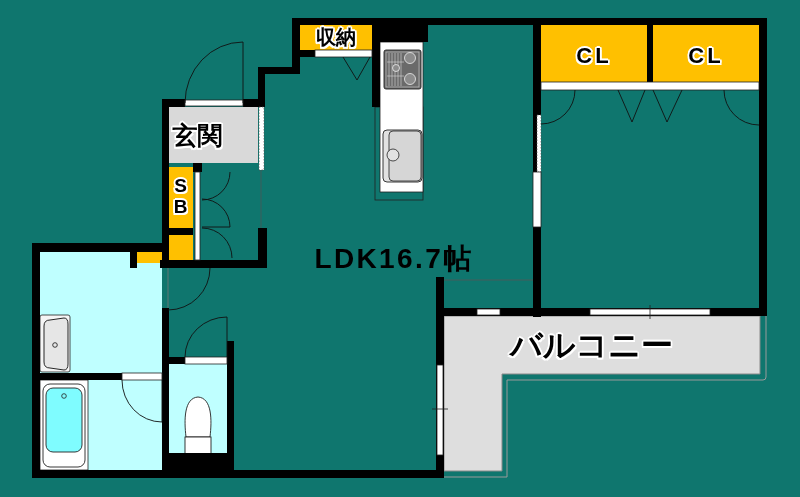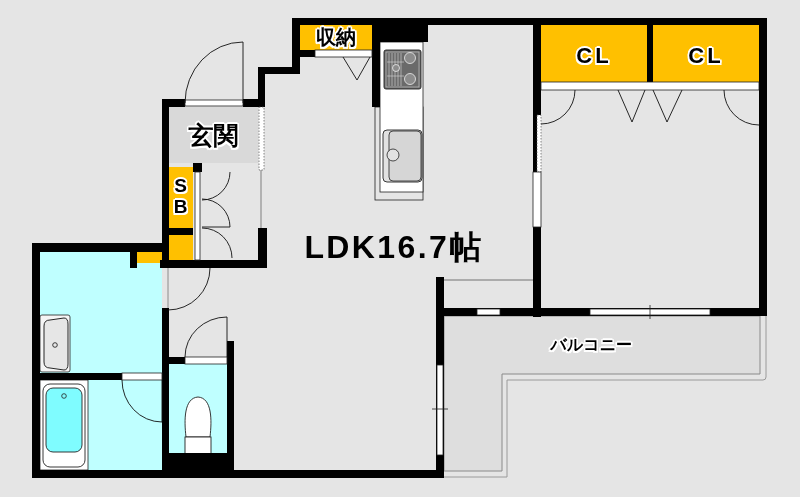--- a/index.html
+++ b/index.html
@@ -1,20 +1,20 @@
 <!DOCTYPE html>
 <html><head>
   <meta charset="utf-8">
   <style>
     html, body { margin: 0; padding: 0; background: #ffffff; }
     #plan {
       position: relative;
       width: 800px;
       height: 497px;
-      background: #e5e5e5;
+      background: #0f766e;
       overflow: hidden;
     }
     #plan svg { position: absolute; left: 0; top: 0; }
     .lbl {
       position: absolute;
       font-family: "Liberation Sans", "DejaVu Sans", sans-serif;
       color: #000000;
       white-space: nowrap;
       text-align: center;
       font-weight: bold;
@@ -162,25 +162,25 @@
       <path class="swing" d="M230,172 A28,28 0 0 1 202,200 M202,199 A28,28 0 0 1 230,227 M202,227 L230,227 M202,228 A30,30 0 0 1 232,258"></path>
       <path class="swing" d="M541,124 A34,34 0 0 0 575,90"></path>
       <path class="swing" d="M724,90 A35,35 0 0 0 759,125"></path>
       <polyline class="swing" points="618,90 632,122 645,90"></polyline>
       <polyline class="swing" points="653,90 667,122 682,90"></polyline>
     </g>
   </svg>
 
   <div class="lbl outlined" style="left:300px;top:25px;width:72px;height:25px;line-height:25px;font-size:20px;">収納</div>
 
-  <div class="lbl outlined" style="left:169px;top:119px;width:89px;height:32px;line-height:32px;font-size:25px;">玄関</div>
+  <div class="lbl outlined" style="left:153px;top:119px;width:89px;height:32px;line-height:32px;font-size:25px;">玄関</div>
 
   <div class="lbl outlined" style="left:168px;top:176px;width:25px;height:20px;line-height:20px;font-size:19px;">S</div>
   <div class="lbl outlined" style="left:168px;top:197px;width:25px;height:20px;line-height:20px;font-size:19px;">B</div>
 
-  <div class="lbl" style="left:296px;top:228px;width:196px;height:38px;line-height:38px;font-size:32px;letter-spacing:2.4px;">LDK16.7帖</div>
+  <div class="lbl" style="left:296px;top:240px;width:196px;height:38px;line-height:38px;font-size:28px;letter-spacing:2.4px;">LDK16.7帖</div>
 
 
   <div class="lbl outlined" style="left:541px;top:40px;width:106px;height:32px;line-height:32px;font-size:22px;letter-spacing:3px;">CL</div>
   <div class="lbl outlined" style="left:653px;top:40px;width:106px;height:32px;line-height:32px;font-size:22px;letter-spacing:3px;">CL</div>
 
-  <div class="lbl outlined" style="left:490px;top:330px;width:142px;height:30px;line-height:30px;font-size:16px;text-align:right;">バルコニー</div>
+  <div class="lbl outlined" style="left:510px;top:330px;width:142px;height:30px;line-height:30px;font-size:32px;text-align:right;">バルコニー</div>
 </div>
 
 </body></html>

